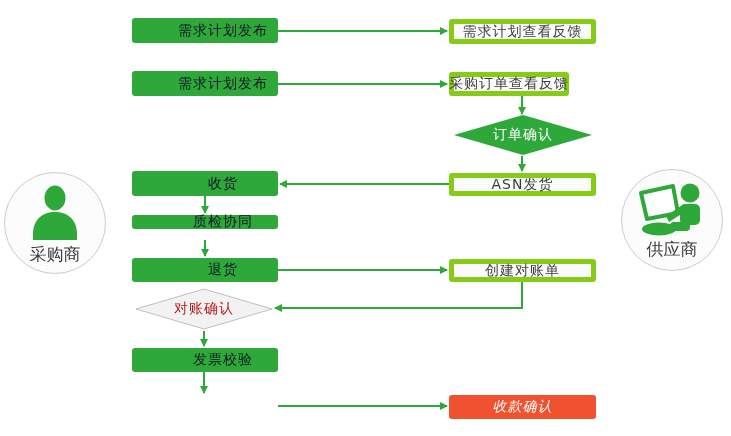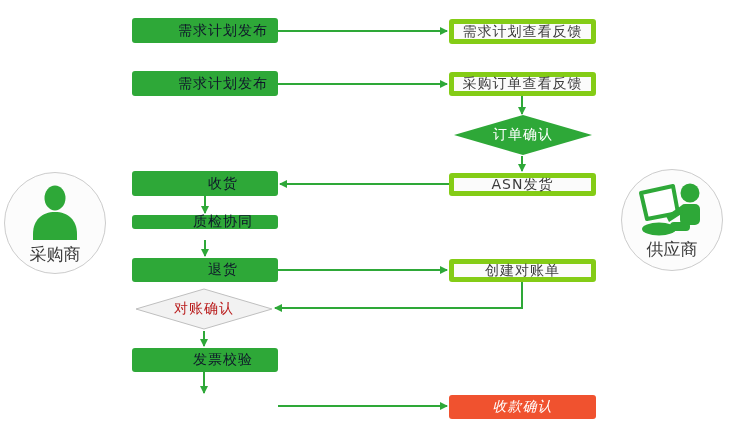--- a/index.html
+++ b/index.html
@@ -106,21 +106,21 @@
   <div class="node green" style="left:132px;top:348px;width:146px;height:24px">发票校验</div>
 
   <div class="diamond" style="left:135px;top:288px;width:138px;height:42px">
     <svg width="138" height="42">
       <polygon points="69,1 137,21 69,41 1,21" fill="#f2f2f2" stroke="#bfbfbf" stroke-width="1"></polygon>
     </svg>
     <span class="dlabel" style="color:#b91c1c">对账确认</span>
   </div>
 
   <div class="node plain" style="left:449px;top:19px;width:147px;height:25px">需求计划查看反馈</div>
-  <div class="node plain" style="left:449px;top:72px;width:147px;height:24px">采购订单查看反馈</div>
+  <div class="node plain" style="left:449px;top:72px;width:120px;height:24px">采购订单查看反馈</div>
   <div class="node plain" style="left:449px;top:173px;width:147px;height:23px">ASN发货</div>
   <div class="node plain" style="left:449px;top:259px;width:147px;height:23px">创建对账单</div>
   <div class="node red" style="left:449px;top:395px;width:147px;height:24px">收款确认</div>
 
   <div class="diamond" style="left:453px;top:114px;width:140px;height:42px">
     <svg width="140" height="42">
       <polygon points="70,1 139,21 70,41 1,21" fill="#2ea838"></polygon>
     </svg>
     <span class="dlabel" style="color:#ffffff">订单确认</span>
   </div>

